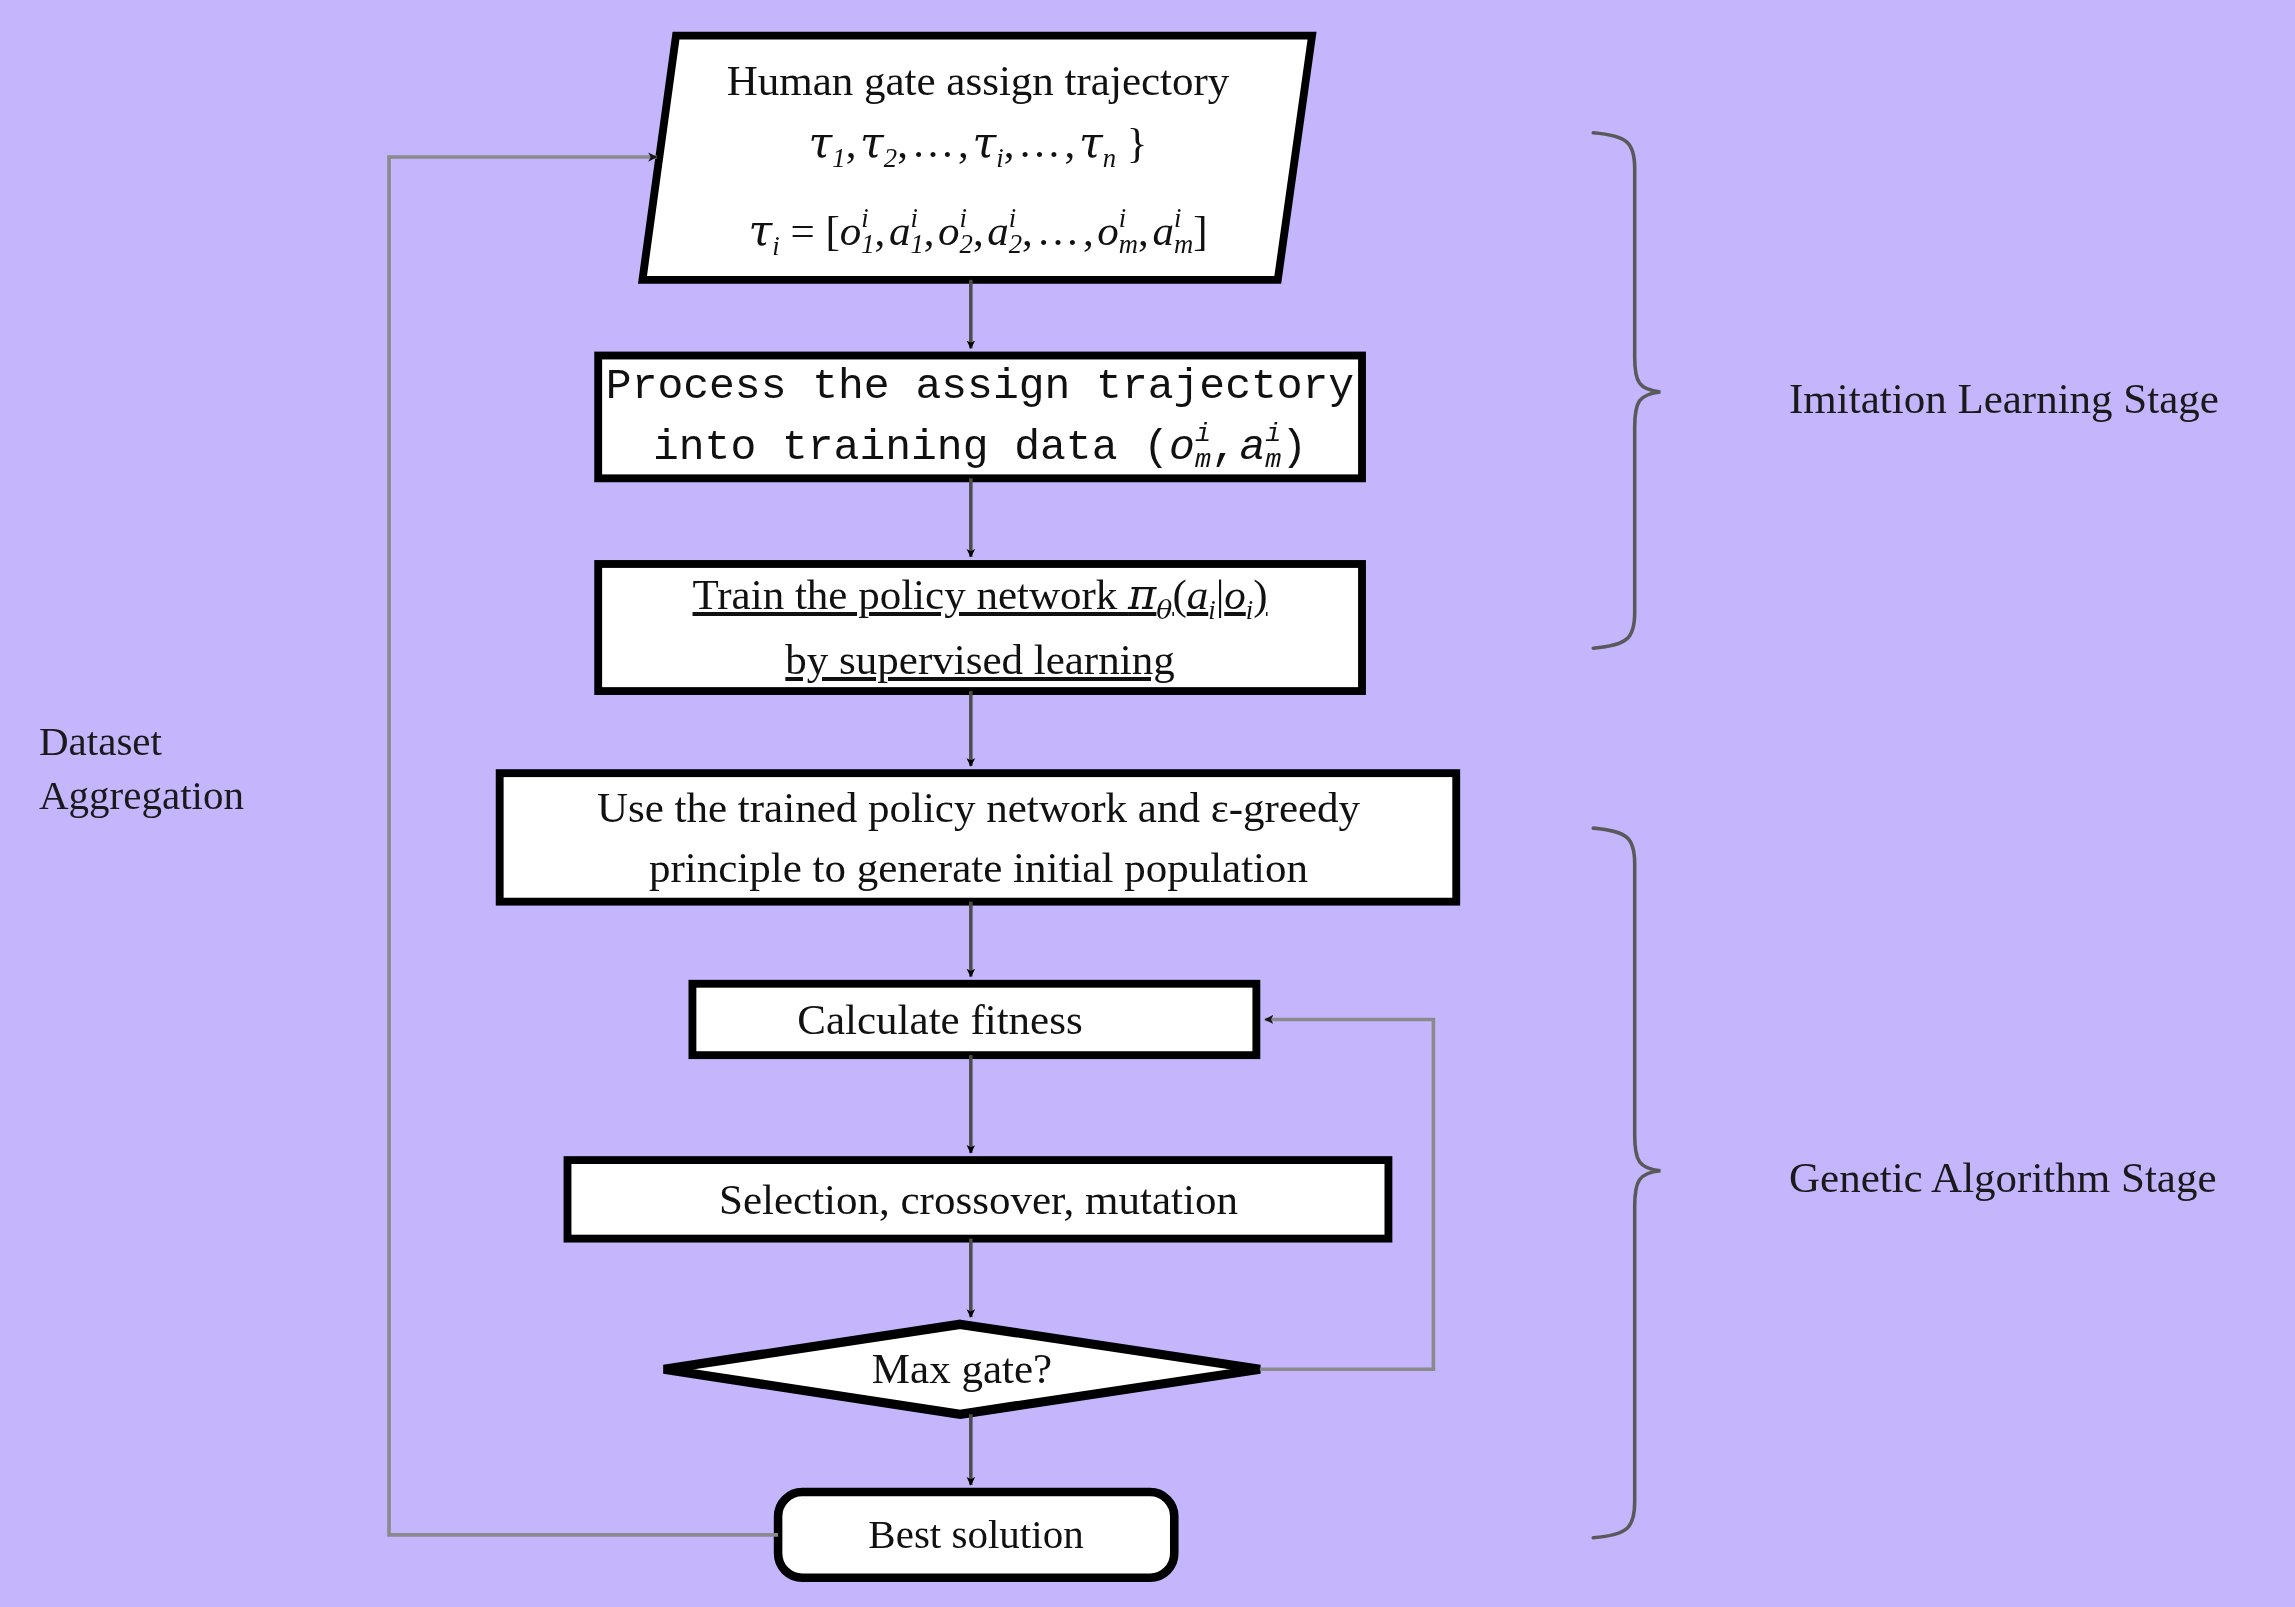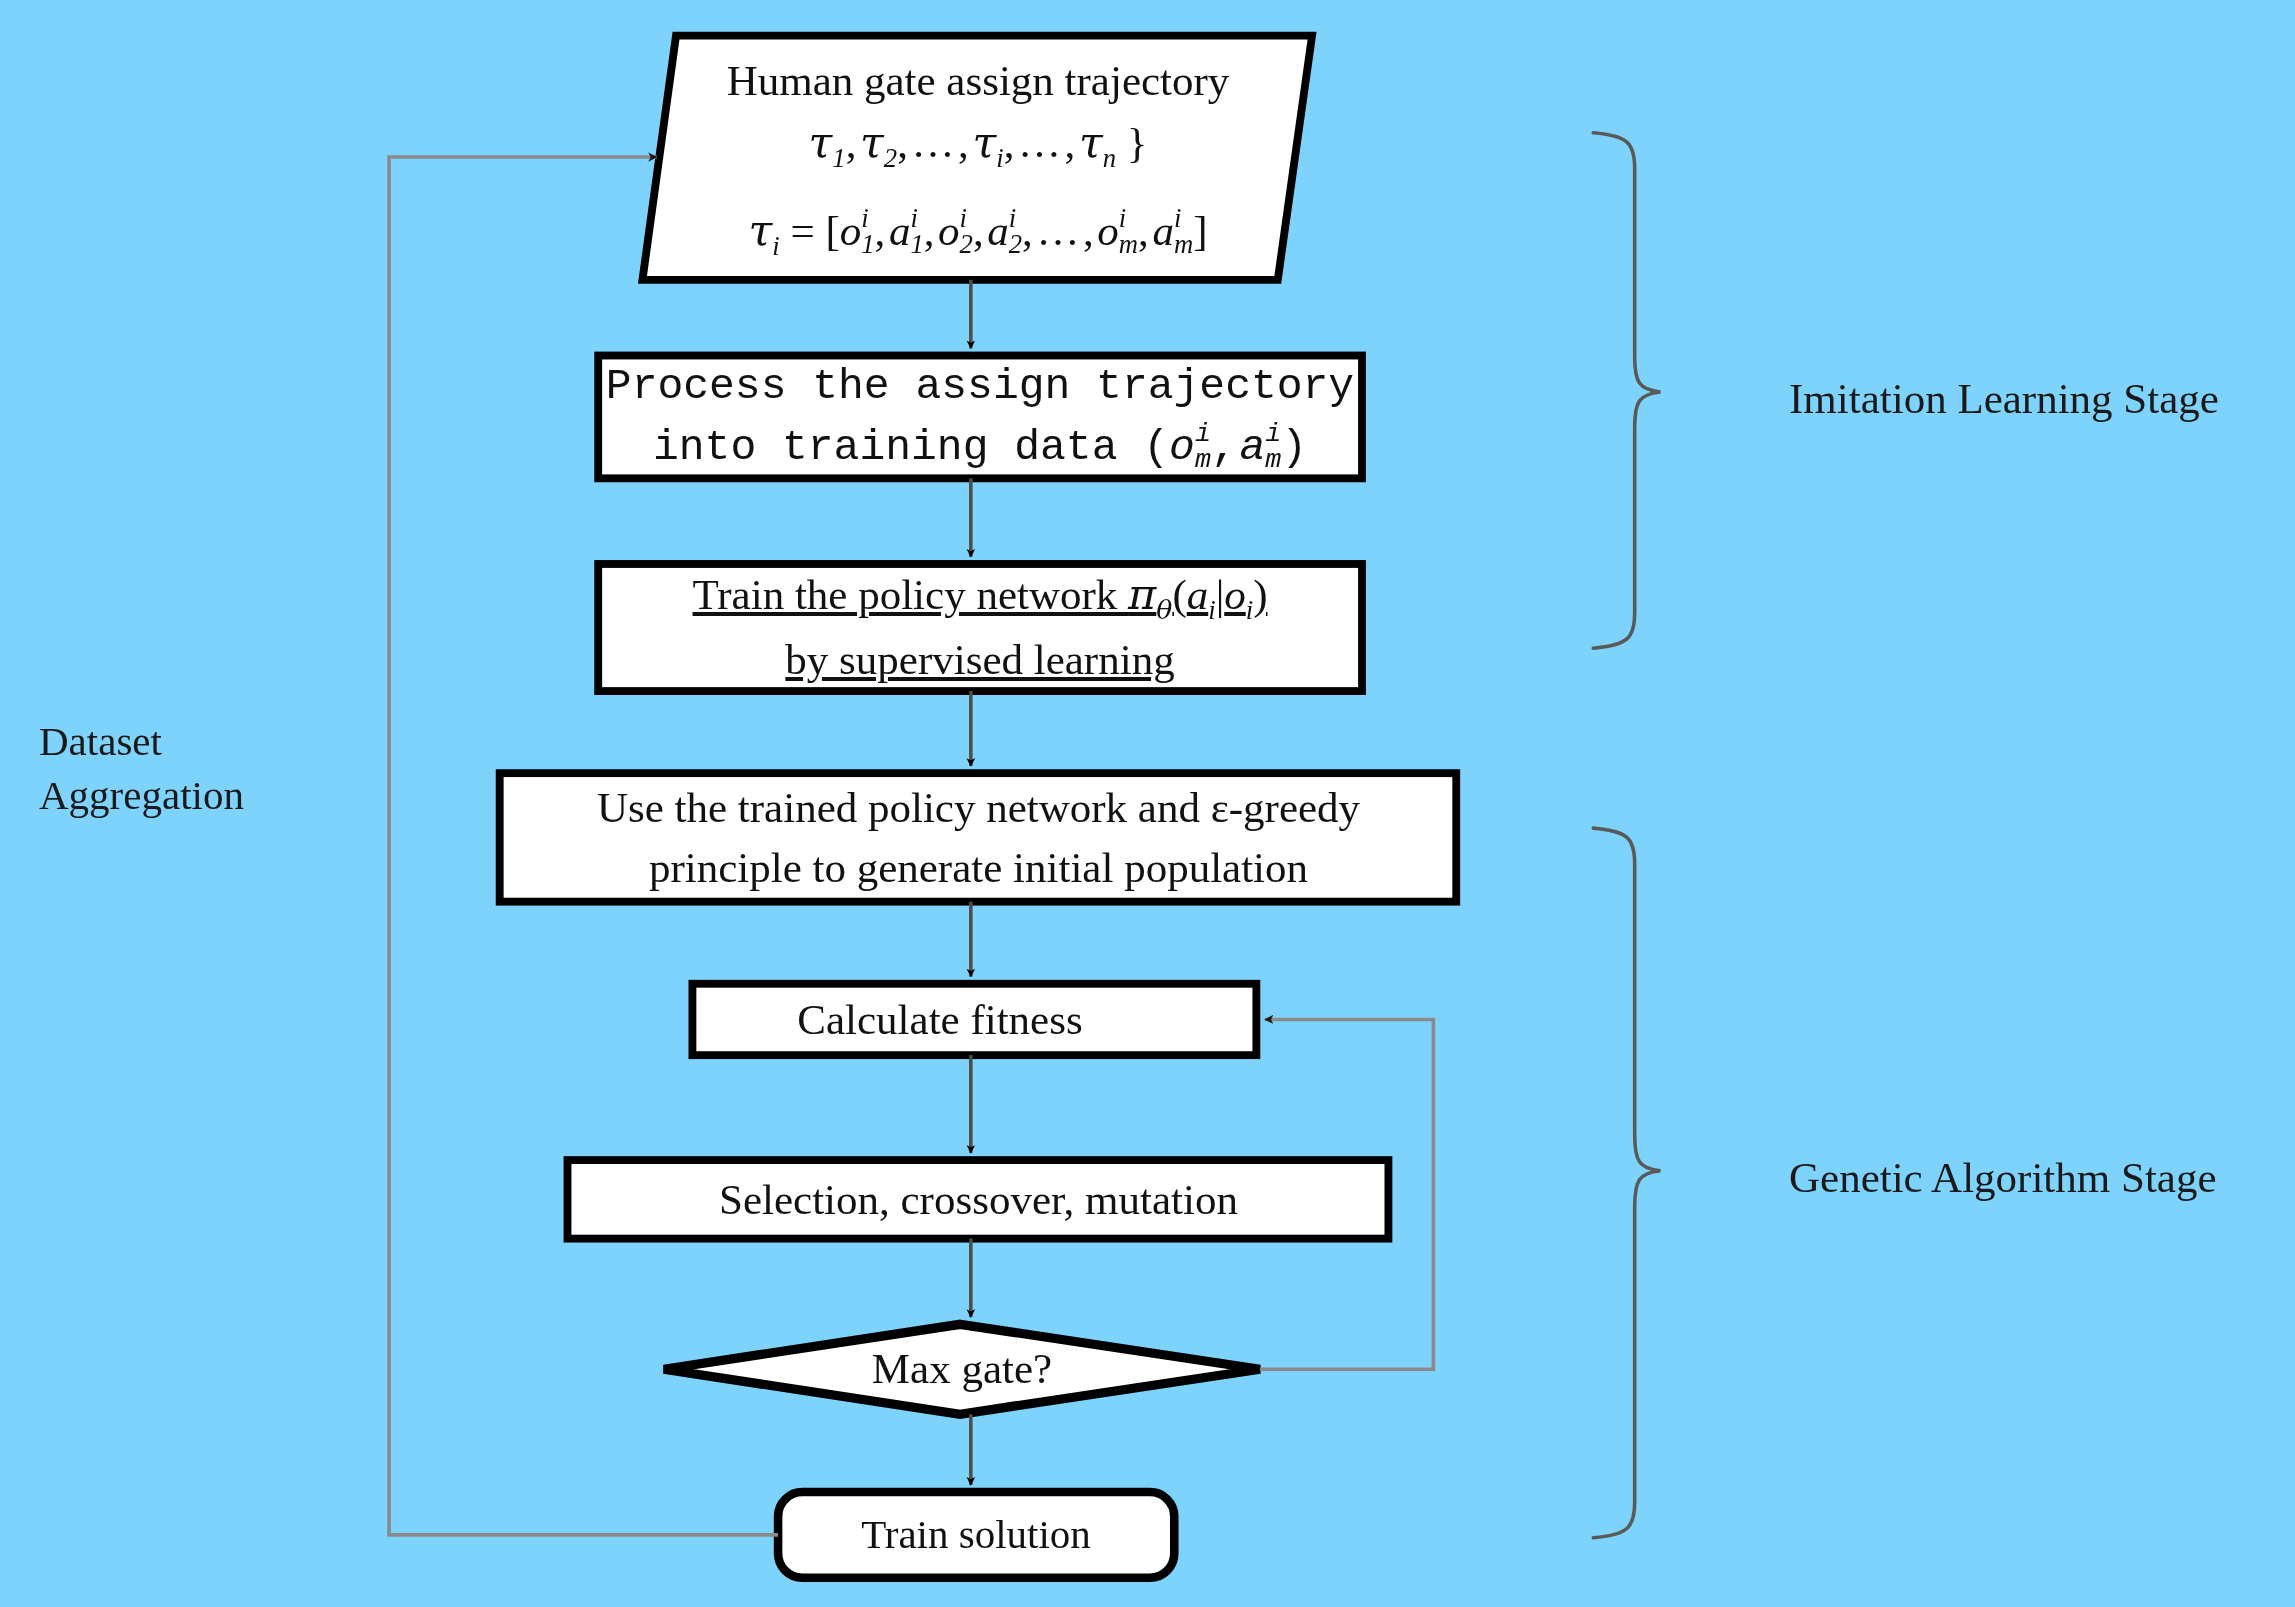--- a/index.html
+++ b/index.html
@@ -4,21 +4,21 @@
 <style>
   html, body {
     margin: 0;
     padding: 0;
     background: #ffffff;
   }
   #canvas {
     position: relative;
     width: 2295px;
     height: 1607px;
-    background: #7dd3fc;
+    background: #c4b5fd;
     font-family: "Liberation Serif", "DejaVu Serif", serif;
     color: #000000;
     overflow: hidden;
   }
   svg.layer {
     position: absolute;
     left: 0; top: 0;
     width: 2295px;
     height: 1607px;
   }
@@ -180,21 +180,21 @@
 
   <div class="node-text" style="left:568px; top:1160px; width:821px; height:79px; font-size:43px;">
     <span class="ln">Selection, crossover, mutation</span>
   </div>
 
   <div class="node-text" style="left:664px; top:1324px; width:596px; height:90px; font-size:43px;">
     <span class="ln">Max gate?</span>
   </div>
 
   <div class="node-text" style="left:778px; top:1492px; width:396px; height:86px; font-size:41px;">
-    <span class="ln">Train solution</span>
+    <span class="ln">Best solution</span>
   </div>
 
   <div class="side-label two-line" style="left:39px; top:714px; width:300px; font-size:41px;">
     <span class="ln" style="display:block;">Dataset</span>
     <span class="ln" style="display:block;">Aggregation</span>
   </div>
 
   <div class="side-label" style="left:1789px; top:371px; font-size:43px;">Imitation Learning Stage</div>
 
   <div class="side-label" style="left:1789px; top:1150px; font-size:43px;">Genetic Algorithm Stage</div>

